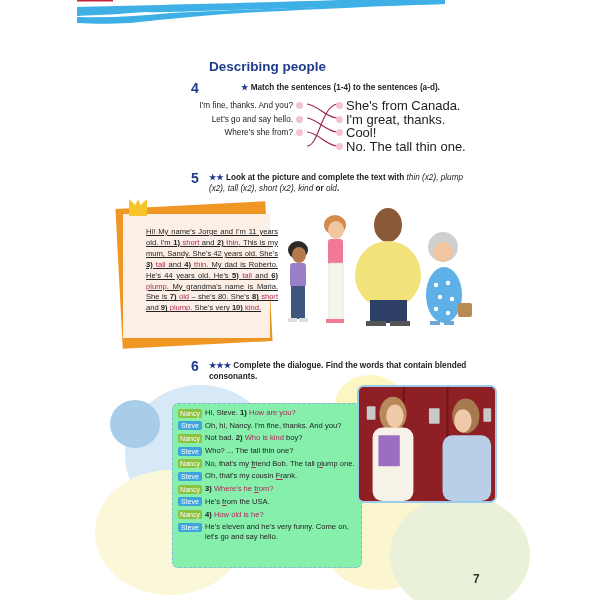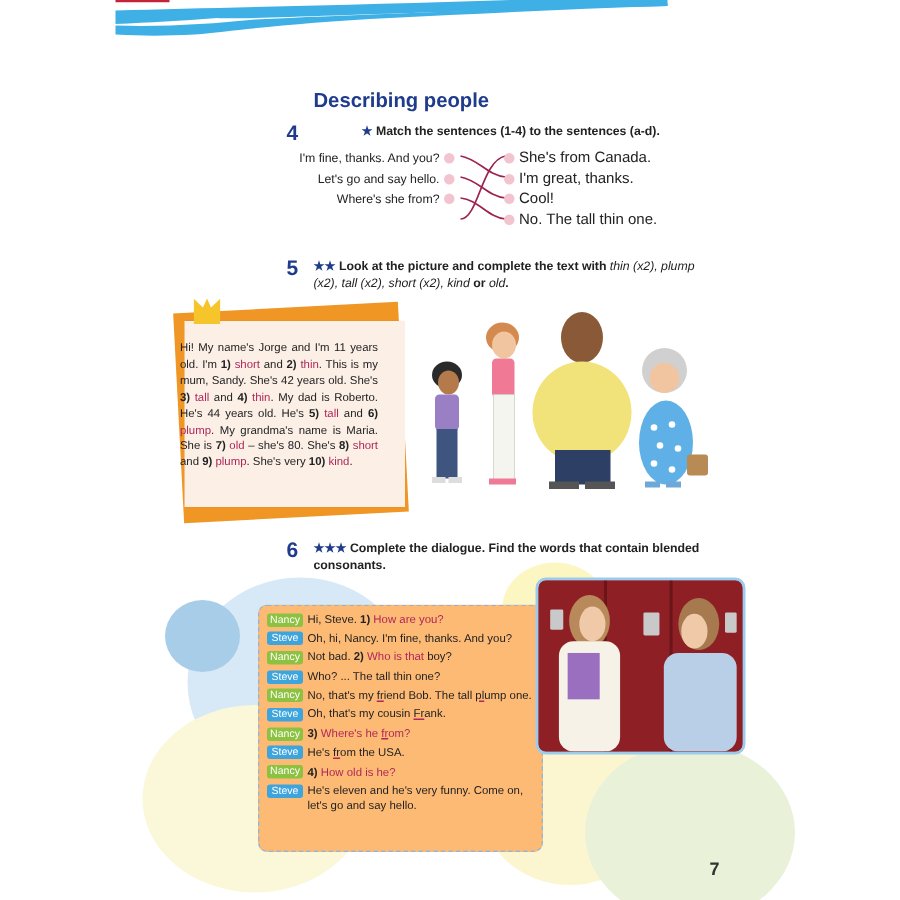--- a/index.html
+++ b/index.html
@@ -14,41 +14,41 @@
   
   .section-title { position: absolute; left: 209px; top: 59px; font-size: 13.5px; font-weight: bold; color: #1f3b8c; }
 
   .ex-num { position: absolute; font-size: 14px; font-weight: bold; color: #1f3b8c; }
   .ex-instr { position: absolute; font-size: 8.2px; font-weight: bold; color: #222; line-height: 11px; }
   .ex-instr .stars { color: #1f3b8c; }
   .ex-instr i { font-weight: normal; font-style: italic; }
 
   
   .match-left { position: absolute; left: 190px; top: 99px; width: 116px; text-align: right; font-size: 8.2px; }
-  .match-right { position: absolute; left: 333px; top: 99px; width: 140px; font-size: 10px; }
+  .match-right { position: absolute; left: 333px; top: 99px; width: 140px; font-size: 13px; }
   .match-row { height: 13.5px; line-height: 13.5px; display: flex; align-items: center; }
   .match-left .match-row { justify-content: flex-end; text-align: right; }
   .dot { display: inline-block; width: 7px; height: 7px; border-radius: 50%; background: #f2c4cf; margin: 0 3px; vertical-align: middle; }
   .match-lines { position: absolute; left: 305px; top: 99px; width: 34px; height: 56px; }
 
   
   .note-back { position: absolute; left: 119px; top: 205px; width: 150px; height: 140px; background: #ef9625; transform: rotate(-3deg); }
   .note-card { position: absolute; left: 123px; top: 214px; width: 147px; height: 124px; background: #fbefe6; box-shadow: 0 0 1px rgba(0,0,0,0.1); }
   .note-tab { position: absolute; left: 129px; top: 199px; width: 18px; height: 17px; background: #f6c52c; clip-path: polygon(0 0, 35% 35%, 50% 0, 65% 35%, 100% 0, 100% 100%, 0 100%); }
-  .note-text { position: absolute; left: 120px; top: 227px; width: 132px; font-size: 7.6px; line-height: 10.9px; text-align: justify; color: #222; }
+  .note-text { position: absolute; left: 146px; top: 227px; width: 132px; font-size: 7.6px; line-height: 10.9px; text-align: justify; color: #222; text-decoration: underline; }
   .ans { color: #b0275a; }
 
   
   .chars { position: absolute; left: 278px; top: 205px; width: 200px; height: 130px; }
 
   
   .bubble { position: absolute; border-radius: 50%; }
 
   
-  .dialogue { position: absolute; left: 172px; top: 403px; width: 190px; height: 165px; background: #fdba74; border: 1px dashed #8fb6da; border-radius: 6px; padding: 4px 4px 4px 5px; }
+  .dialogue { position: absolute; left: 172px; top: 403px; width: 190px; height: 165px; background: #86efac; border: 1px dashed #8fb6da; border-radius: 6px; padding: 4px 4px 4px 5px; }
   .d-row { display: flex; font-size: 7.6px; line-height: 10px; margin-bottom: 2.7px; }
   .tag { flex: 0 0 24px; height: 9px; line-height: 9px; font-size: 7px; color: #fff; text-align: center; border-radius: 2px; margin-right: 3px; margin-top: 0.5px; }
   .tag.nancy { background: #8cc142; }
   .tag.steve { background: #3ea4dc; }
   .d-text { flex: 1; color: #222; }
   .ul { text-decoration: underline; text-decoration-color: #b0275a; }
 
   
   .photo { position: absolute; left: 357px; top: 385px; width: 140px; height: 118px; border: 2px solid #9ccbec; border-radius: 7px; background: #8f1e22; overflow: hidden; }
 
@@ -185,21 +185,21 @@
       <div class="d-row">
         <span class="tag nancy">Nancy</span>
         <span class="d-text"><span>Hi, Steve. </span><span style="font-weight: bold;">1) </span><span class="ans">How are you?</span></span>
       </div>
       <div class="d-row">
         <span class="tag steve">Steve</span>
         <span class="d-text"><span>Oh, hi, Nancy. I'm fine, thanks. And you?</span></span>
       </div>
       <div class="d-row">
         <span class="tag nancy">Nancy</span>
-        <span class="d-text"><span>Not bad. </span><span style="font-weight: bold;">2) </span><span class="ans">Who is that</span><span> boy?</span></span>
+        <span class="d-text"><span>Not bad. </span><span style="font-weight: bold;">2) </span><span class="ans">Who is kind</span><span> boy?</span></span>
       </div>
       <div class="d-row">
         <span class="tag steve">Steve</span>
         <span class="d-text"><span>Who? ... The tall thin one?</span></span>
       </div>
       <div class="d-row">
         <span class="tag nancy">Nancy</span>
         <span class="d-text"><span>No, that's my </span><span class="ul">fr</span><span>iend Bob. The tall </span><span class="ul">pl</span><span>ump one.</span></span>
       </div>
       <div class="d-row">

